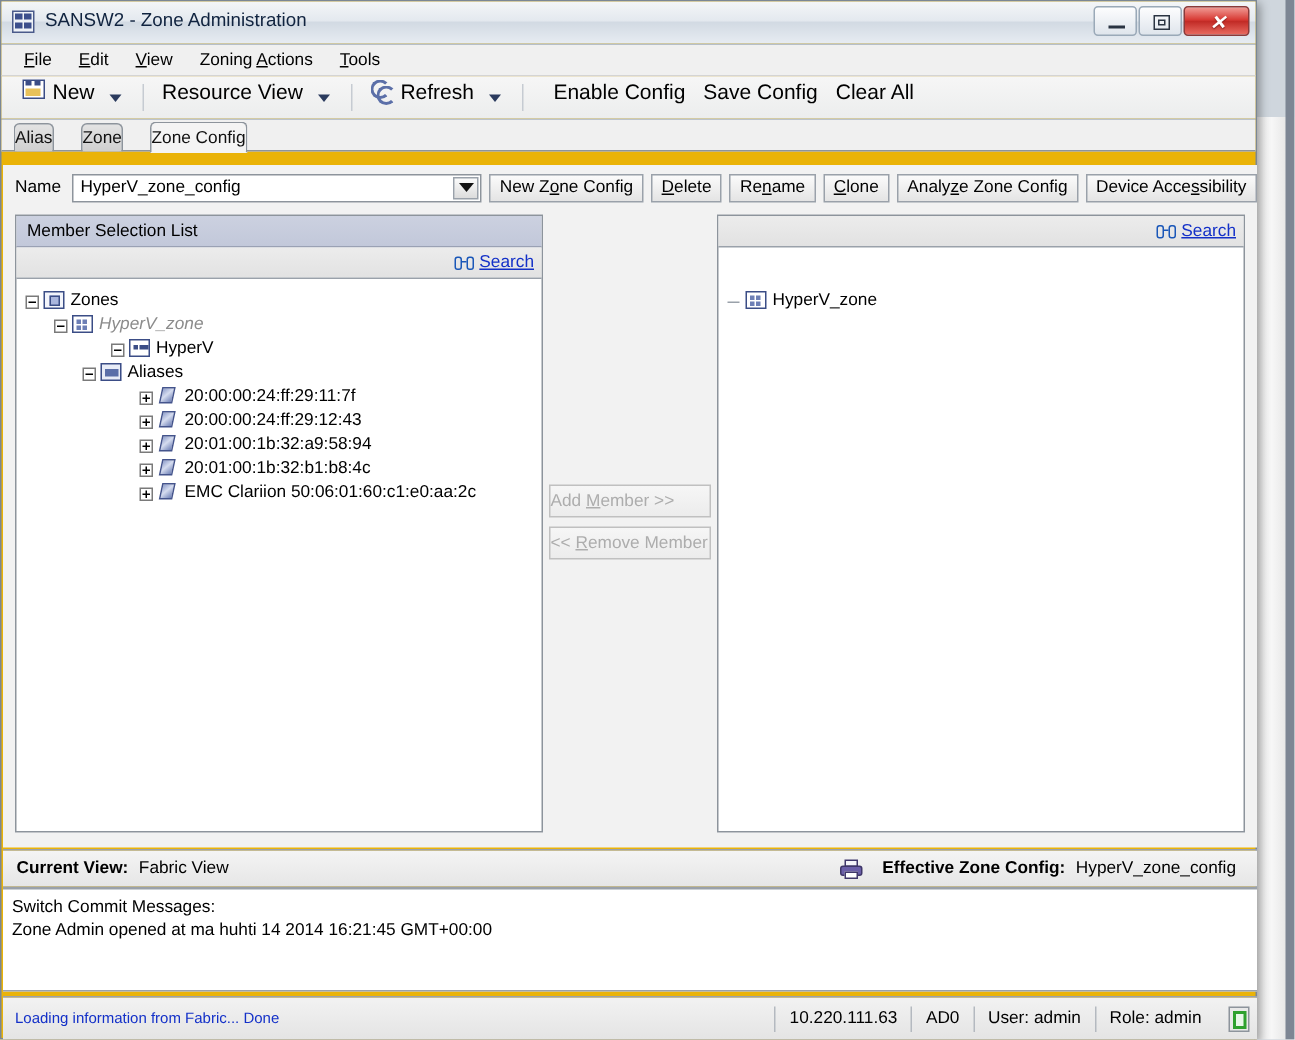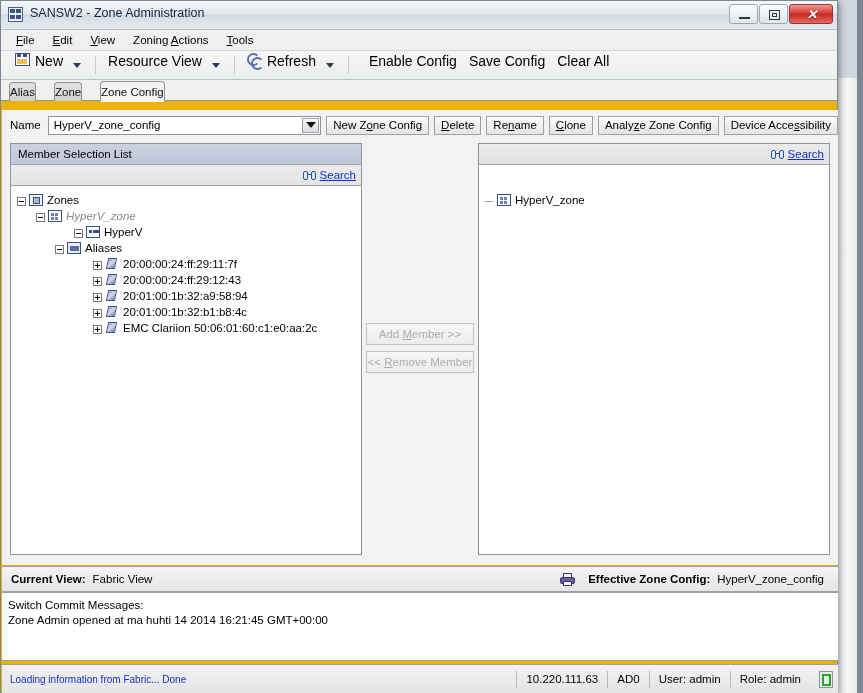--- a/index.html
+++ b/index.html
@@ -123,21 +123,21 @@
   .nico.hv i{position:absolute;top:3px;width:3px;height:3px;background:#3b4d86;}
   .nico.wwn{border:none;}
   .nico.wwn i{position:absolute;left:2px;top:0px;width:9px;height:11px;
      background:linear-gradient(135deg,#8f9ecb 0%,#d5dcef 45%,#6e80b6 100%);
      transform:skewX(-12deg);border:1px solid #44548c;box-sizing:border-box;}
   .nlabel{color:#000;}
   .nlabel.italic{font-style:italic;color:#8c8c8c;}
 
   
   #midbtns{position:absolute;left:364px;top:180px;width:108px;}
-  .btn-dis{width:108px;height:22px;line-height:20px;text-align:center;font-size:11.5px;
+  .btn-dis{width:108px;height:22px;line-height:20px;text-align:left;font-size:11.5px;
      border:1px solid #c0c0c0;background:linear-gradient(to bottom,#f6f6f6,#ececec);
      color:#adadad;box-sizing:border-box;margin-bottom:6px;cursor:default;}
   .btn-dis u{text-decoration:underline;}
 
   
   #viewbar{position:absolute;left:1px;top:565px;width:836px;height:26px;
      background:linear-gradient(to bottom,#f4f4f4,#e6e6e6);border-top:1px solid #9aa1aa;border-bottom:1px solid #9aa1aa;
      display:flex;align-items:center;box-sizing:border-box;}
   .vb-strong{font-weight:bold;font-size:11.5px;margin-left:9px;}
   .vb-val{font-size:11.5px;margin-left:7px;}

